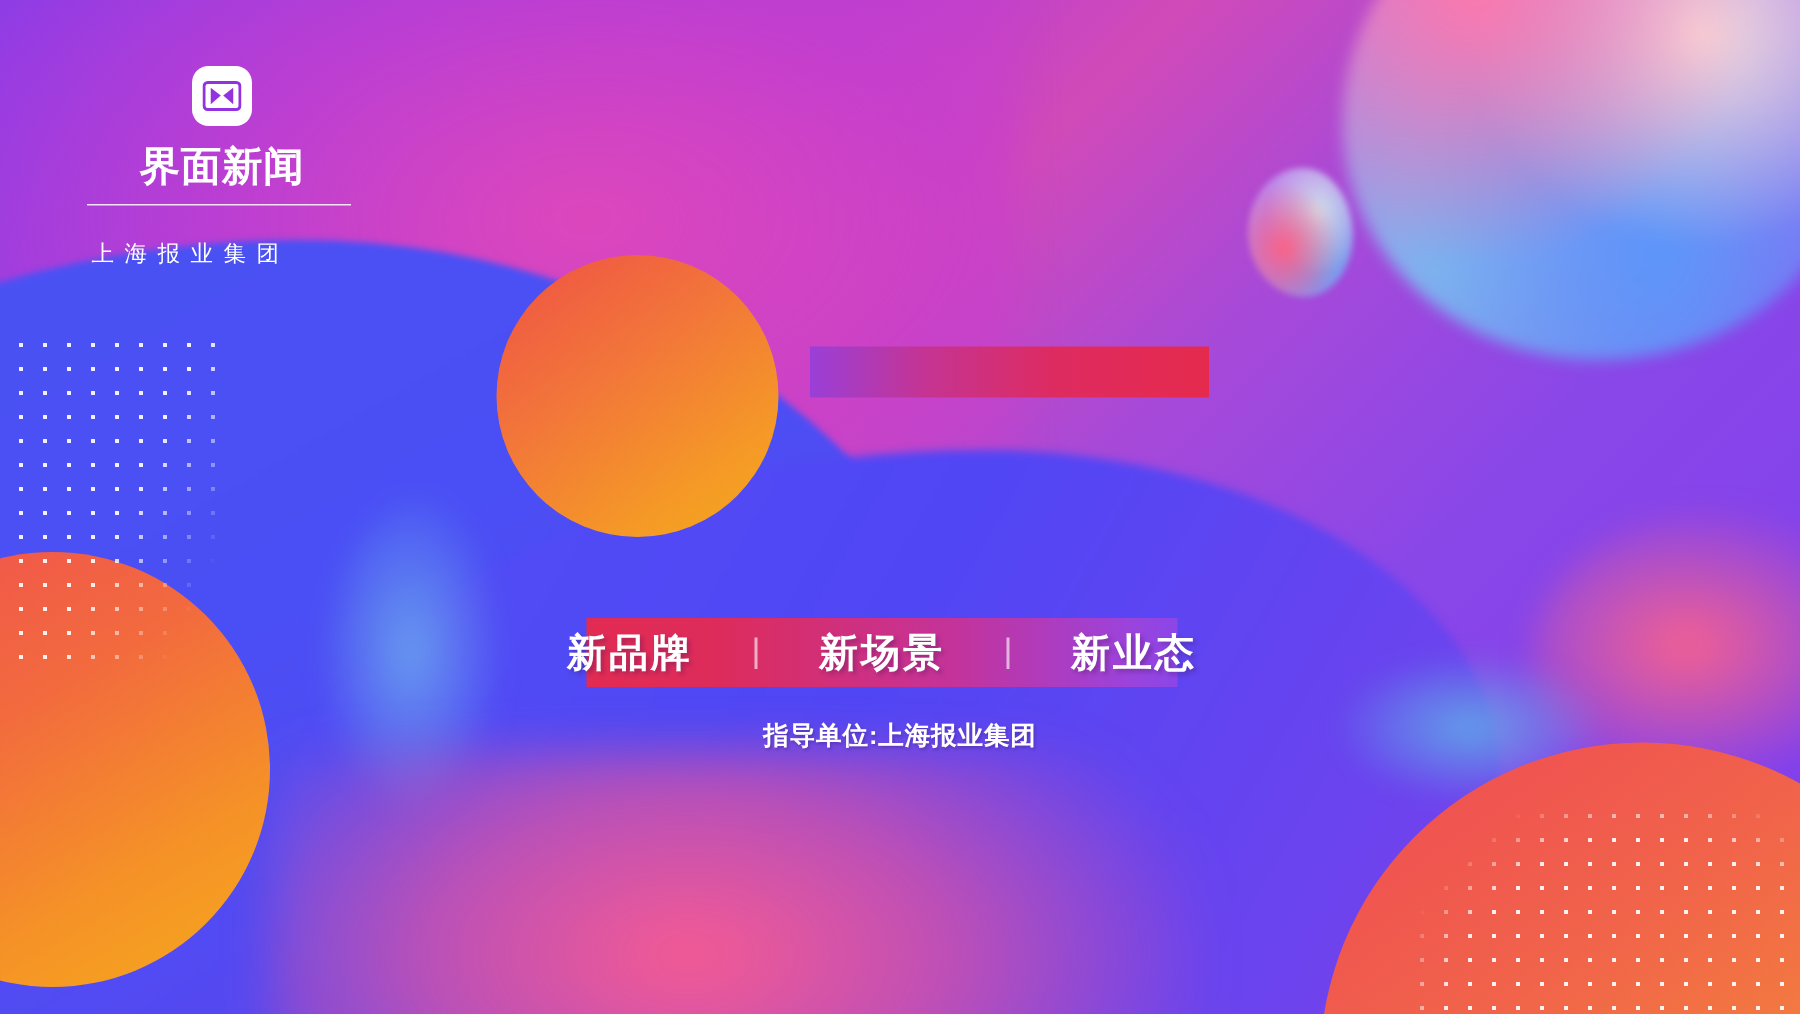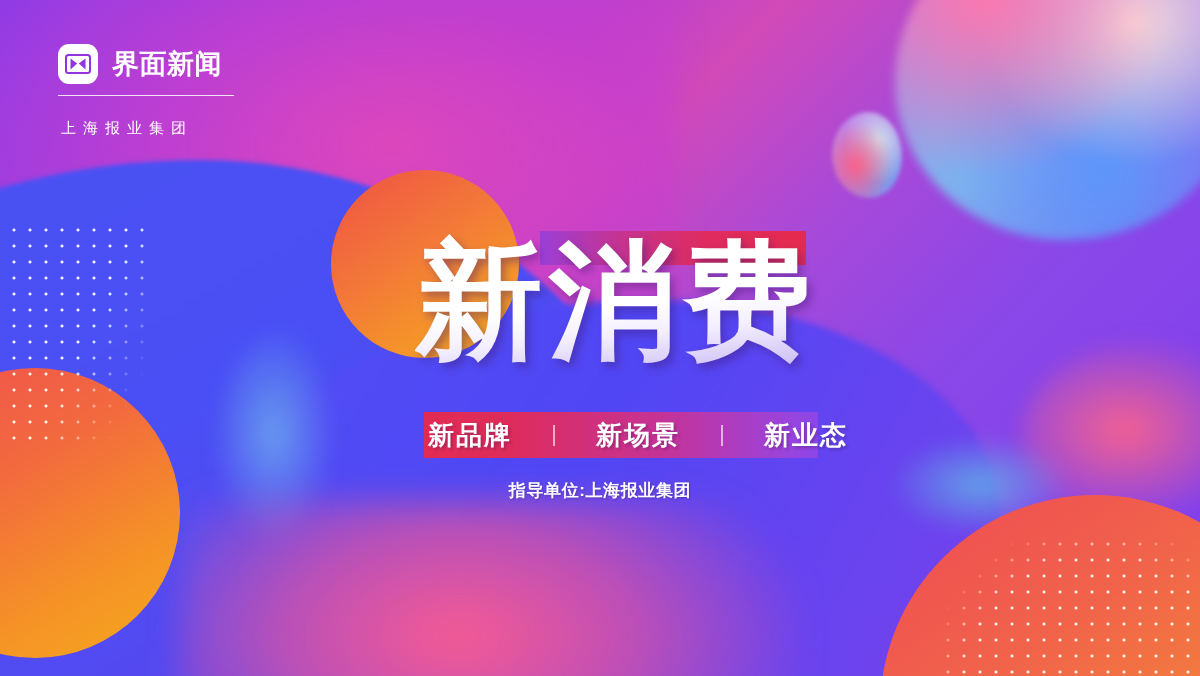--- a/index.html
+++ b/index.html
@@ -125,21 +125,21 @@
             mask-image:linear-gradient(115deg, rgba(0,0,0,1) 52%, rgba(0,0,0,0) 82%);
   }
   .dots-right{
     left:940px;top:536px;width:260px;height:140px;
     -webkit-mask-image:radial-gradient(circle at 60% 110%, rgba(0,0,0,1) 60%, rgba(0,0,0,0) 78%);
             mask-image:radial-gradient(circle at 60% 110%, rgba(0,0,0,1) 60%, rgba(0,0,0,0) 78%);
   }
 
   
   .logo{position:absolute;left:58px;top:44px;width:180px;}
-  .logo-row{display:flex;align-items:center;gap:14px;}
+  .logo-row{display:flex;align-items:center;gap:14px;flex-direction:column;}
   .logo-mark{
     width:40px;height:40px;border-radius:11px;background:#fff;
     display:flex;align-items:center;justify-content:center;flex:none;
   }
   .logo-mark svg{display:block;}
   .logo-word{
     color:#fff;font-size:27px;font-weight:bold;letter-spacing:.5px;
     line-height:1;white-space:nowrap;
   }
   .logo-rule{
@@ -166,23 +166,23 @@
   }
   .title{
     position:absolute;left:415px;top:233px;
     font-size:128px;font-weight:bold;line-height:1.07;letter-spacing:6px;
     background:linear-gradient(175deg,#ffffff 0%,#ffffff 52%,#f3eeff 70%,#d8cdf7 88%,#c6b8f2 100%);
     -webkit-background-clip:text;background-clip:text;color:transparent;
     filter:drop-shadow(4px 5px 4px rgba(60,25,110,.40));
     white-space:nowrap;
   }
   .subbar{
-    position:absolute;left:424px;top:412px;width:394px;height:46px;
+    position:absolute;left:391px;top:412px;width:394px;height:46px;
     background:linear-gradient(90deg,#e22b53 0%,#dd2c5b 22%,#c4339a 62%,#9b43dc 92%,#8b46e8 100%);
-    display:flex;align-items:center;gap:15px;
+    display:flex;align-items:center;justify-content:center;gap:15px;
   }
   .subbar-text{
     color:#fff;font-size:26px;font-weight:bold;letter-spacing:2px;
     text-shadow:2px 2px 3px rgba(70,20,90,.35);
     padding:0 4px;white-space:nowrap;
   }
   .subbar-sep{
     width:2px;height:21px;background:rgba(255,255,255,.62);margin:0 22px;flex:none;
   }
   .credits{
@@ -226,21 +226,20 @@
           <path d="M20.5 4.5 L13.8 9.6 L20.5 15.5 Z" fill="#9333e0"></path>
         </svg>
       </div>
       <div class="logo-word">界面新闻</div>
     </div>
     <div class="logo-rule"></div>
     <div class="logo-sub">上海报业集团</div>
   </div>
 
   <div class="band"></div>
-  <div class="title">新消费</div>
 
   <div class="subbar">
     <span class="subbar-text">新品牌</span>
     <span class="subbar-sep"></span>
     <span class="subbar-text">新场景</span>
     <span class="subbar-sep"></span>
     <span class="subbar-text">新业态</span>
   </div>
 
   <div class="credits">

